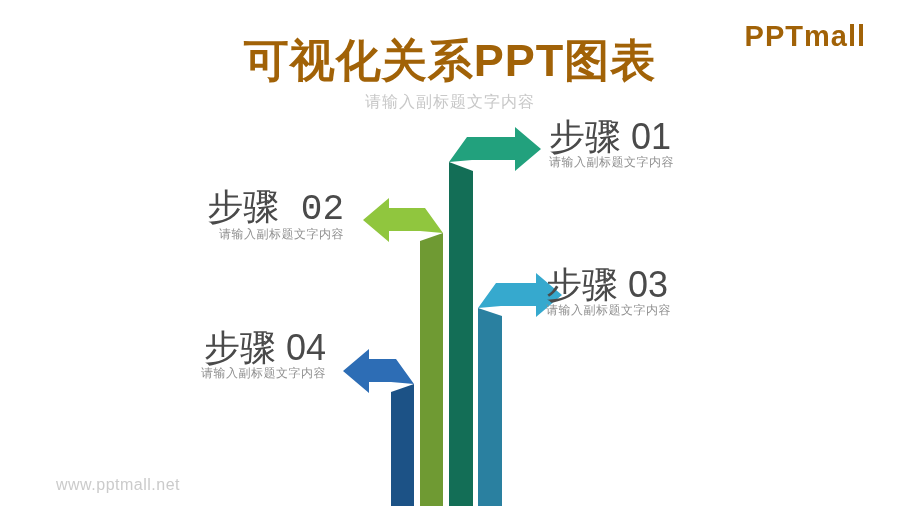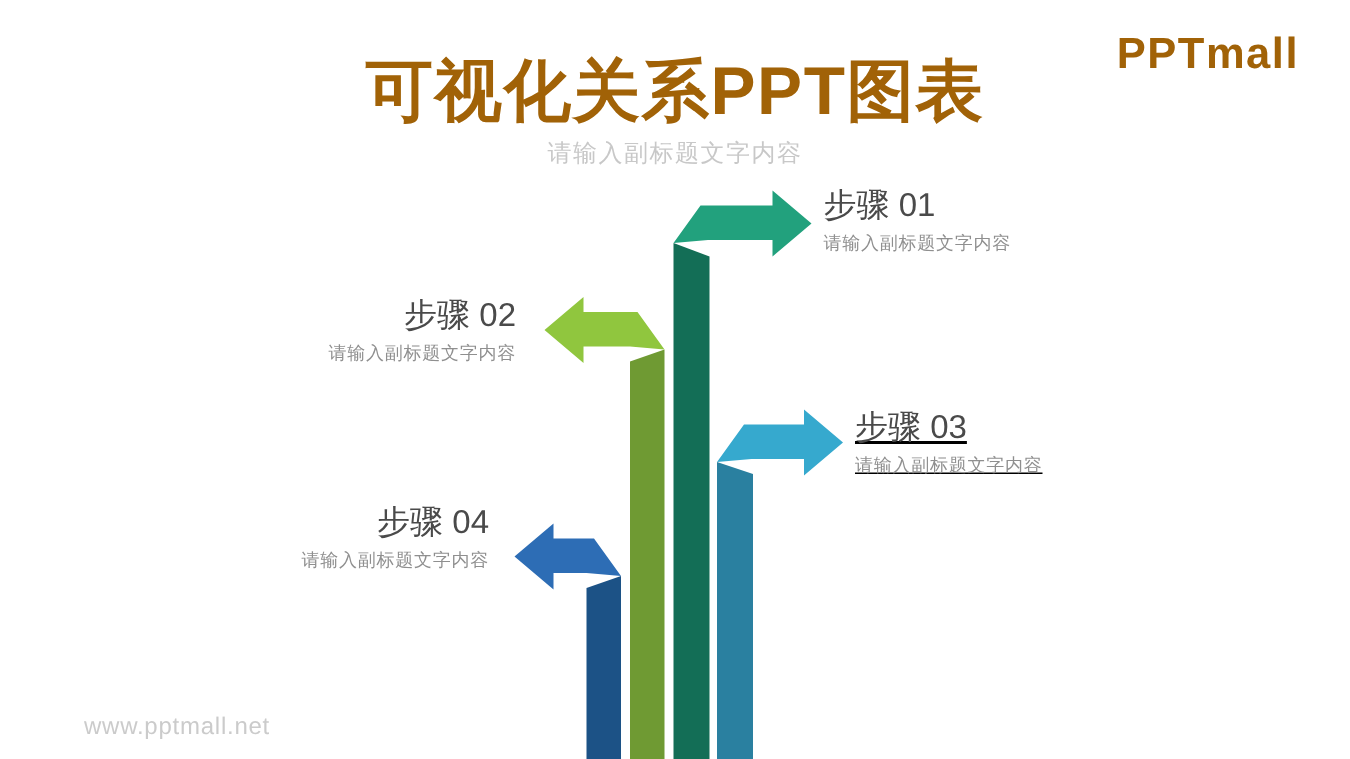--- a/index.html
+++ b/index.html
@@ -47,36 +47,36 @@
   .diagram-svg {
     position: absolute;
     top: 0;
     left: 0;
   }
   .step-text {
     position: absolute;
     white-space: nowrap;
   }
   .step-text .step-label {
-    font-size: 22px;
+    font-size: 36px;
     line-height: 30px;
     color: #4a4a4a;
   }
   .step-text .step-desc {
     margin-top: 3px;
     font-size: 12px;
     line-height: 14px;
     color: #8f8f8f;
     letter-spacing: 0.5px;
   }
   .step-text.align-right { text-align: right; }
   .step-text.align-left  { text-align: left; }
   .step1 { top: 122px; left: 549px; }
-  .step2 { top: 195px; right: 556px; }
-  .step3 { top: 270px; left: 570px; text-decoration: underline; }
+  .step2 { top: 195px; right: 556px; font-family: Liberation Mono, monospace; }
+  .step3 { top: 270px; left: 546px; }
   .step4 { top: 333px; right: 574px; }
   .watermark {
     position: absolute;
     top: 476px;
     left: 56px;
     font-size: 16px;
     letter-spacing: 0.5px;
     color: #cbcbcb;
   }
 </style>

